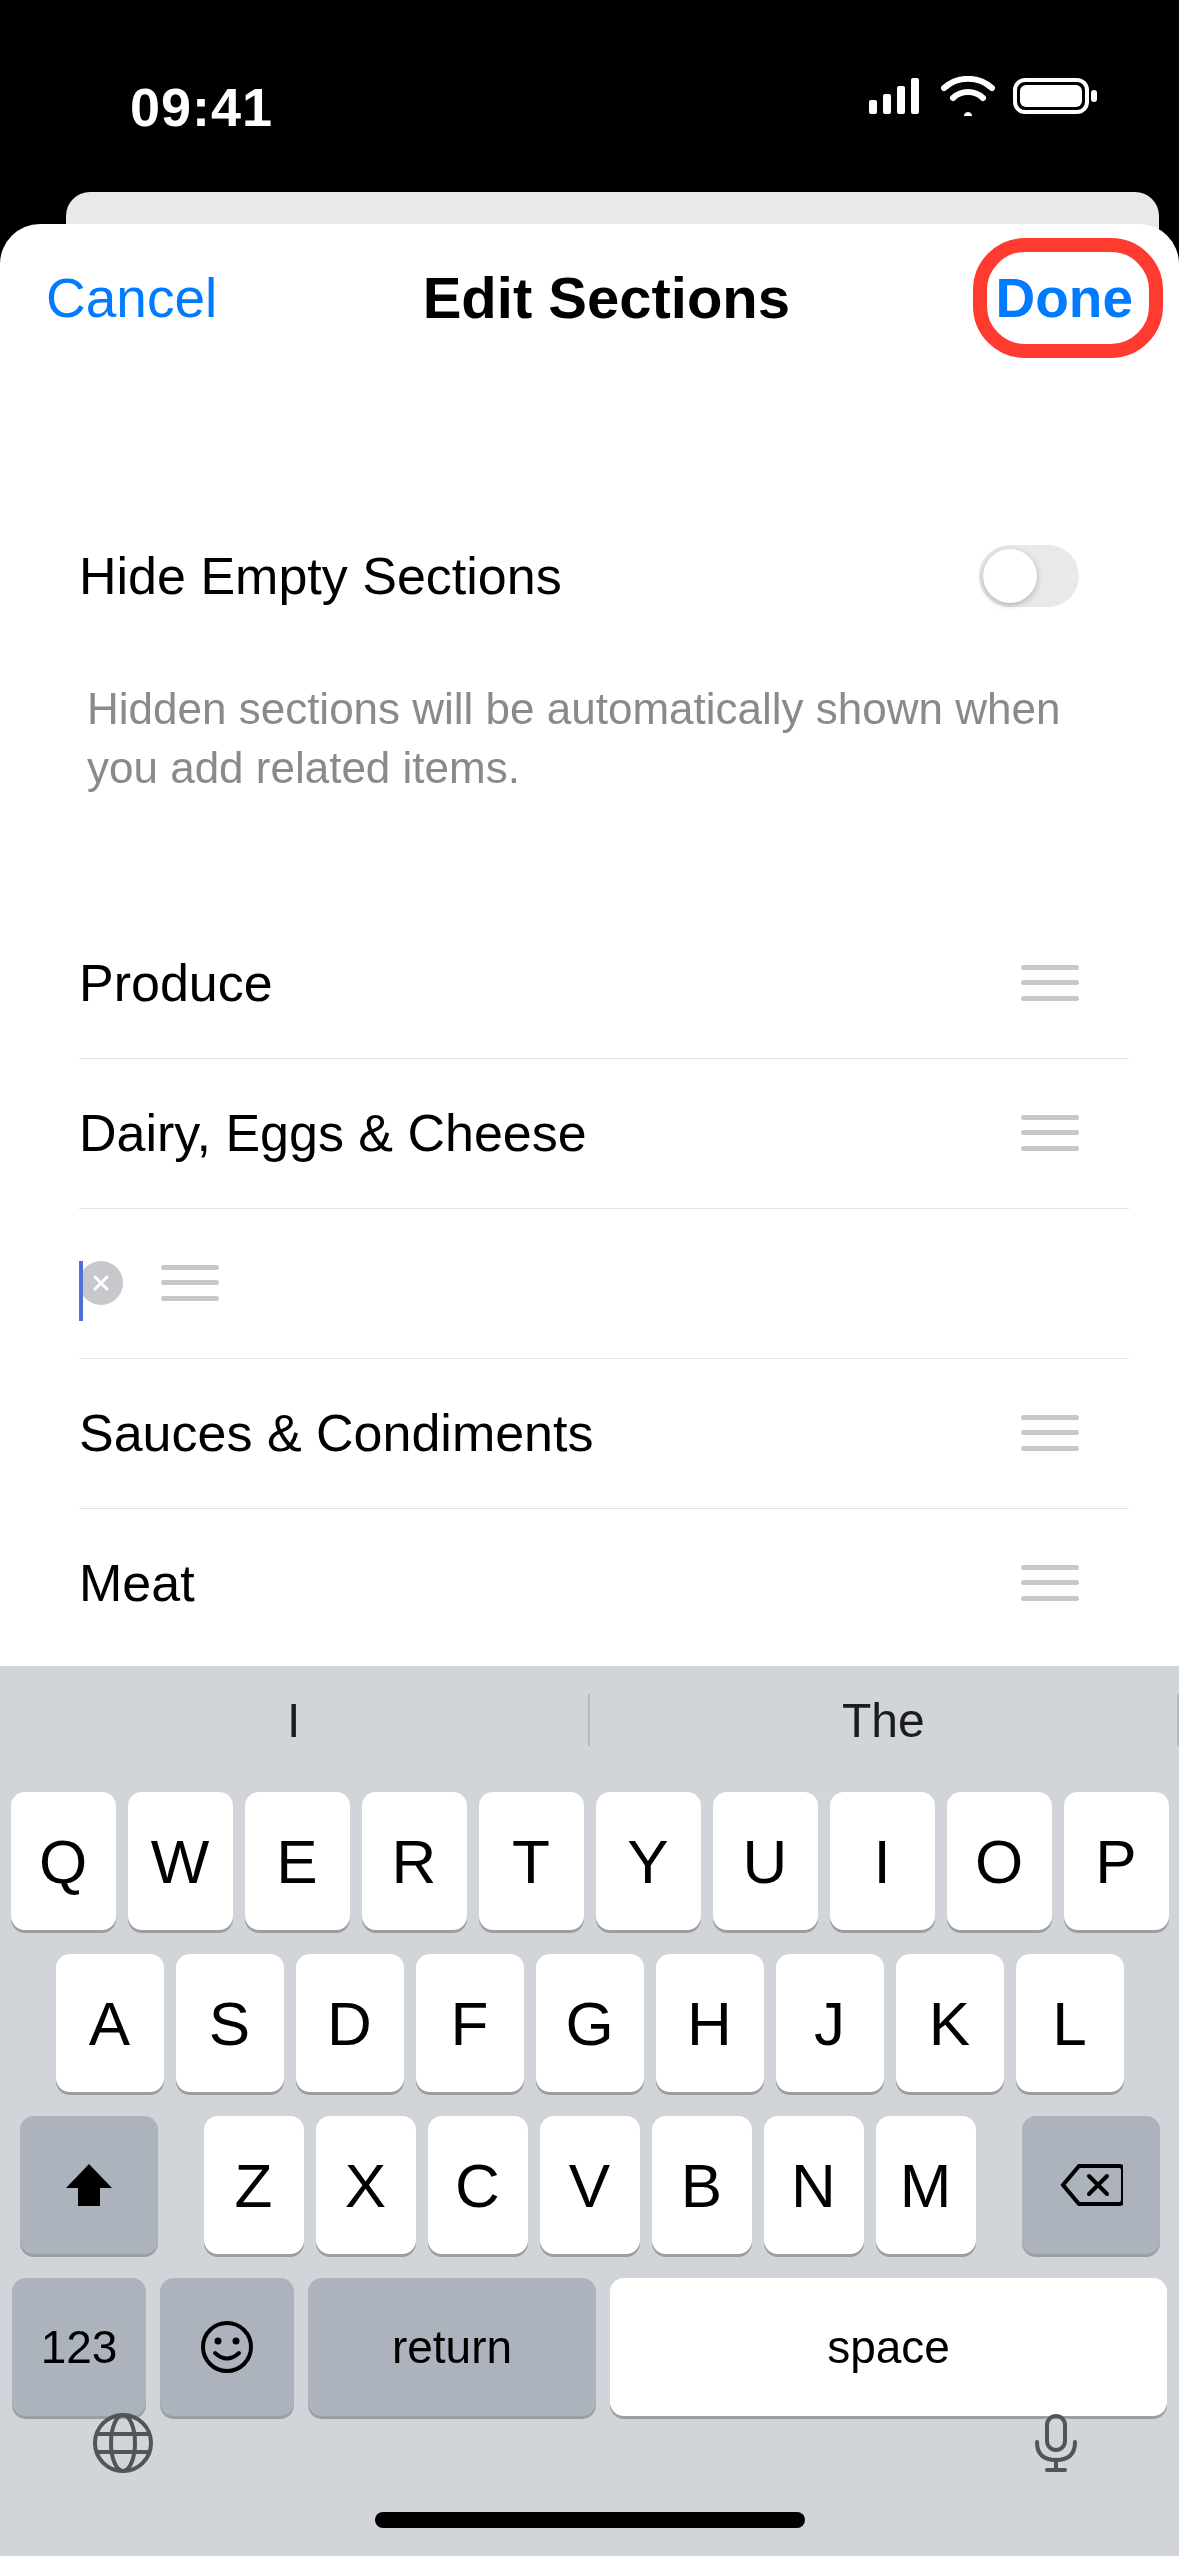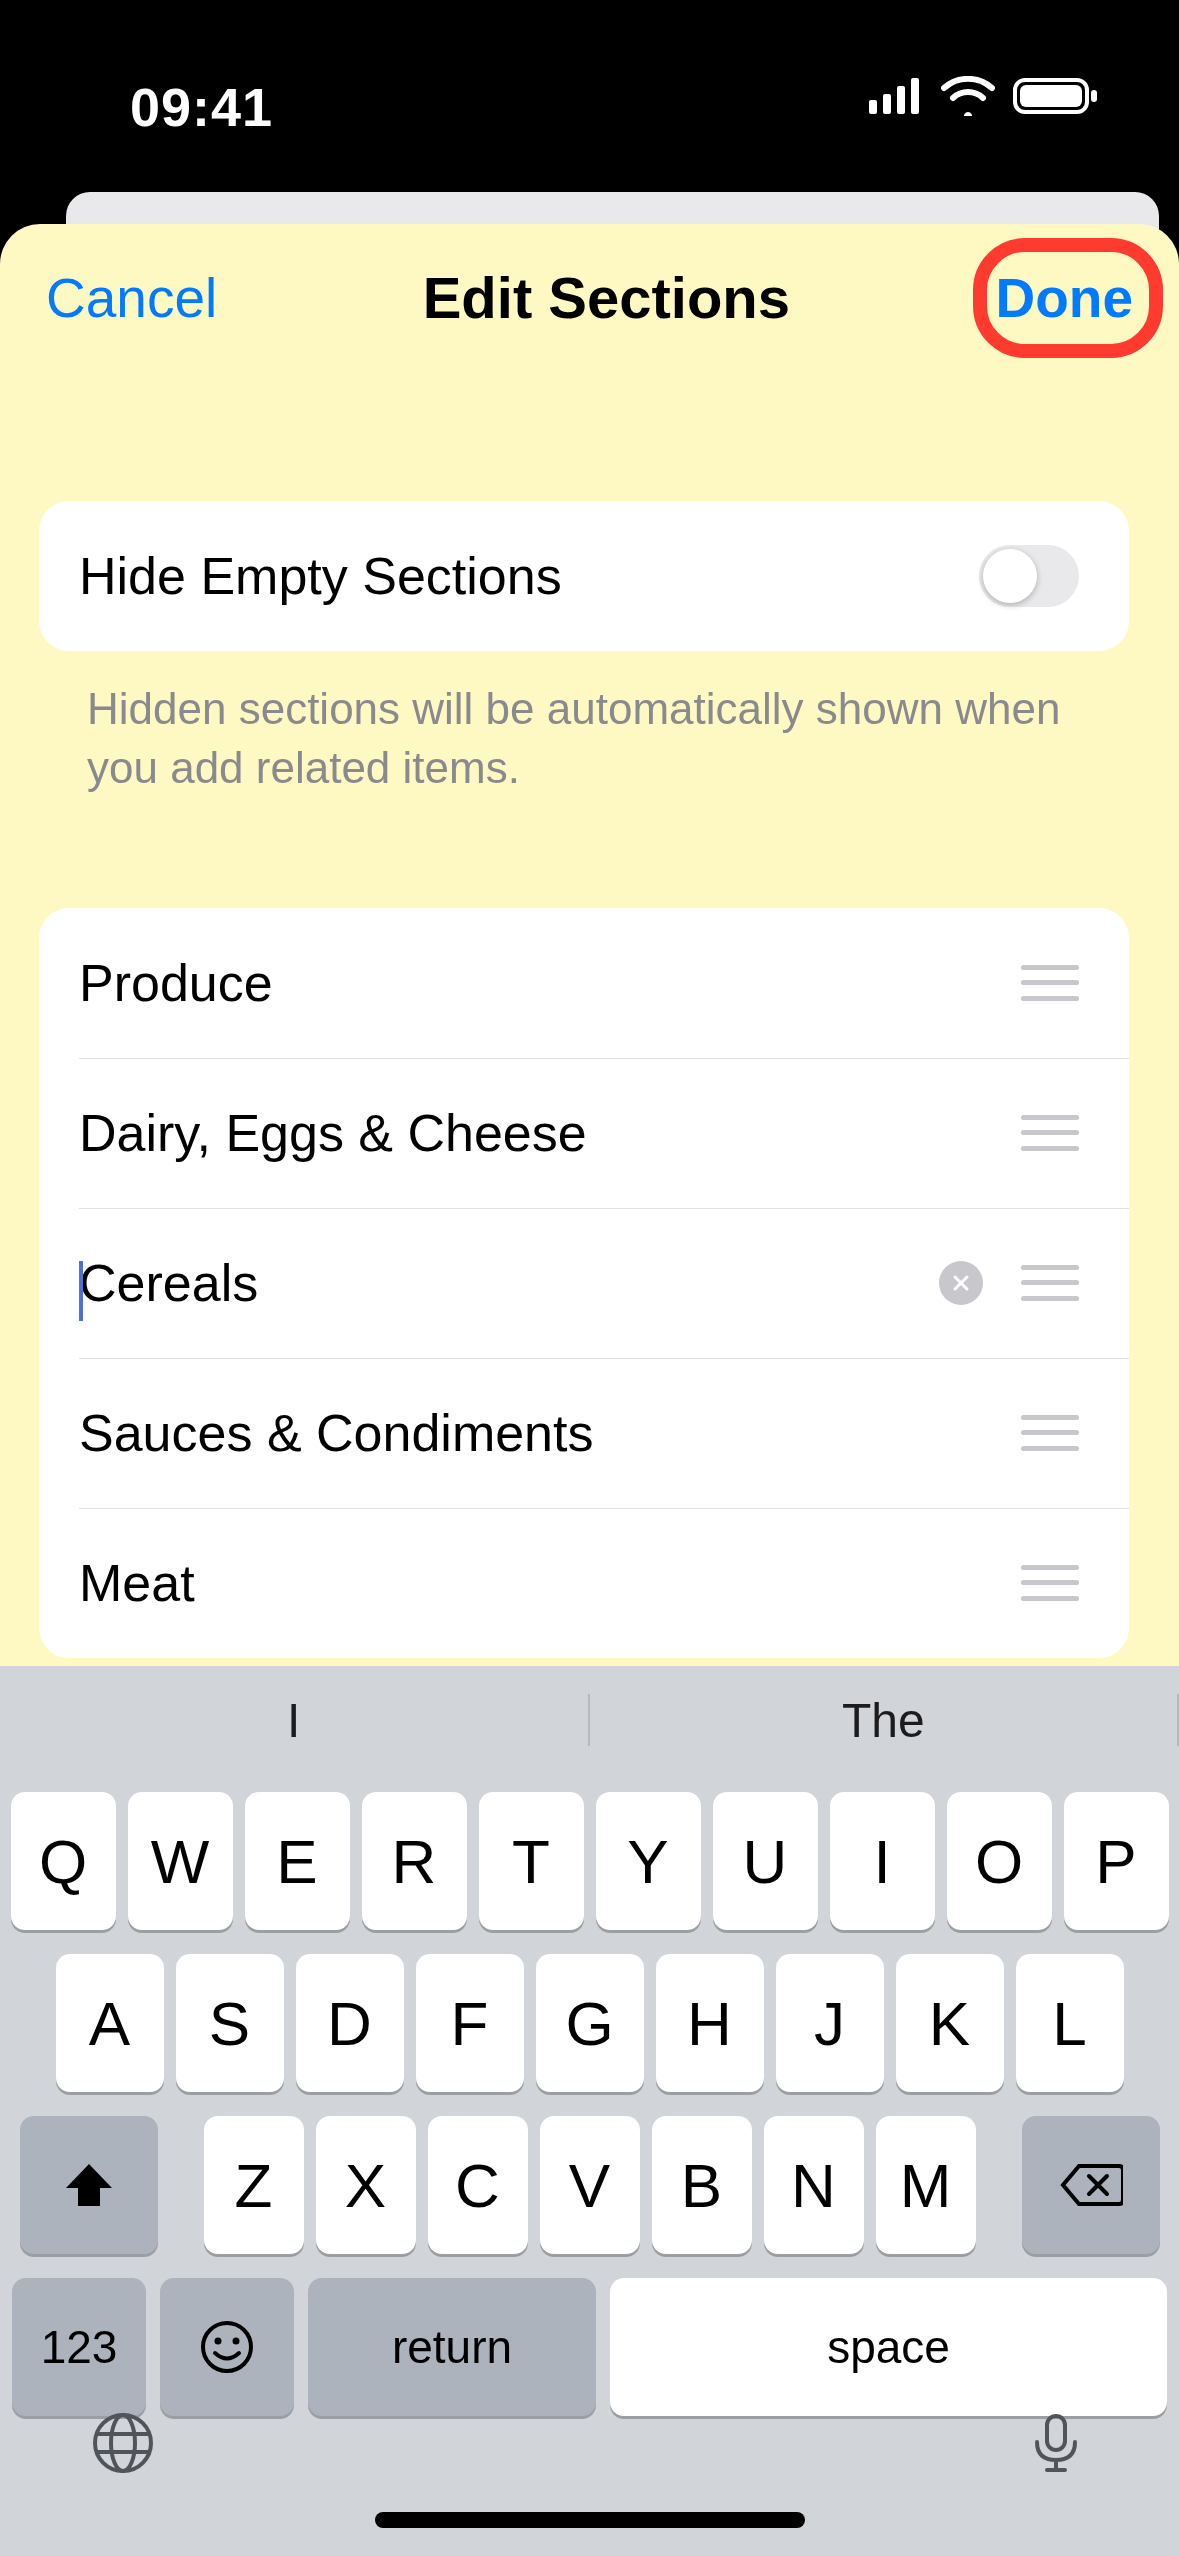--- a/index.html
+++ b/index.html
@@ -7,21 +7,21 @@
 
 
 .status-bar { position: absolute; top: 16px; left: 0; width: 100%; height: 180px; background: #000; color: #fff; }
 .status-time { position: absolute; top: 60px; left: 130px; font-size: 54px; font-weight: 600; letter-spacing: 1px; }
 .status-icons { position: absolute; top: 60px; right: 80px; display: flex; align-items: center; gap: 18px; }
 
 
 .bg-card { position: absolute; top: 192px; left: 66px; right: 20px; height: 60px; background: #e9e9eb; border-top-left-radius: 24px; border-top-right-radius: 24px; }
 
 
-.sheet { position: absolute; top: 224px; left: 0; right: 0; bottom: 0; background: #fef9c3; border-top-left-radius: 40px; border-top-right-radius: 40px; }
+.sheet { position: absolute; top: 224px; left: 0; right: 0; bottom: 0; background: #ffffff; border-top-left-radius: 40px; border-top-right-radius: 40px; }
 
 
 .nav { display: flex; align-items: center; justify-content: space-between; padding: 40px 46px 0 46px; }
 .nav-title { font-size: 58px; font-weight: 600; color: #000; text-align: center; }
 .nav-btn { font-size: 55px; color: #007aff; background: none; border: none; }
 .nav-done { font-weight: 600; }
 .done-highlight { position: absolute; top: 238px; right: 16px; width: 190px; height: 120px; border: 14px solid #ff3b30; border-radius: 52px; pointer-events: none; }
 
 
 .content { padding: 170px 50px 0 39px; }
@@ -144,21 +144,20 @@
       <div class="row">
         <div class="row-label">Dairy, Eggs &amp; Cheese</div>
         <div class="drag">
             <span></span>
             <span></span>
             <span></span>
           </div>
       </div>
       <div class="row">
         <span class="editing-cursor"></span>
-        <input class="row-input" value="Cereals" style="">
         <div class="clear-btn">
           <svg viewBox="0 0 20 20">
               <path d="M4 4 L16 16 M16 4 L4 16" stroke="#fff" stroke-width="3" stroke-linecap="round"></path>
             </svg>
         </div>
         <div class="drag">
             <span></span>
             <span></span>
             <span></span>
           </div>

